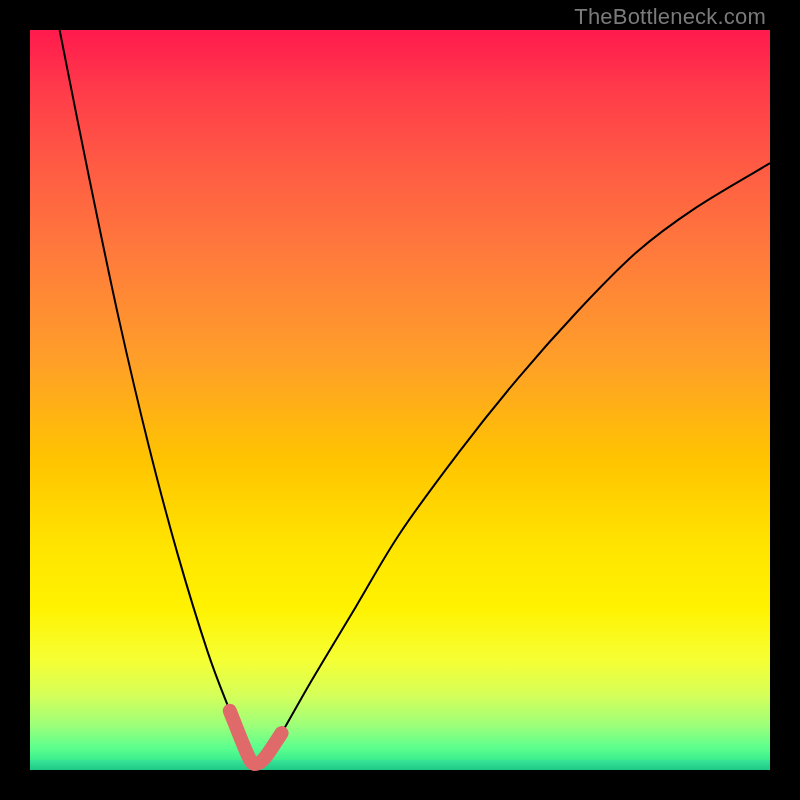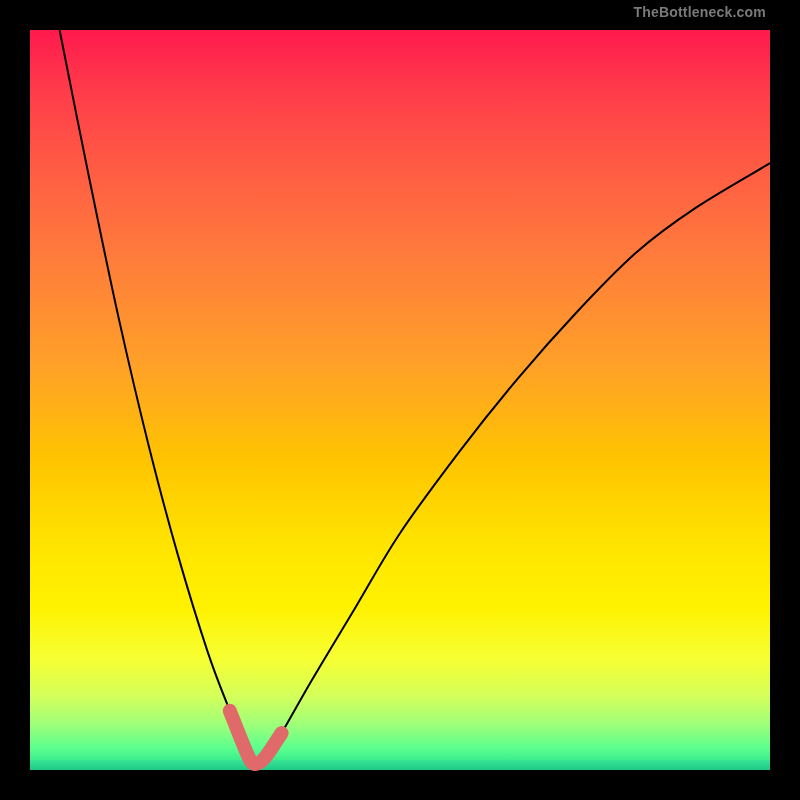--- a/index.html
+++ b/index.html
@@ -48,22 +48,22 @@
     left: 0;
     bottom: 0;
     width: 740px;
     height: 10px;
     background: linear-gradient(to bottom, #38e597 0%, #1fc986 100%);
   }
   .watermark {
     position: absolute;
     top: 4px;
     right: 34px;
-    font-size: 14px;
-    font-weight: 700;
+    font-size: 22px;
+    font-weight: 400;
     color: #7a7a7a;
     letter-spacing: 0.2px;
     user-select: none;
   }
   svg.overlay {
     position: absolute;
     left: 0;
     top: 0;
     width: 740px;
     height: 740px;

